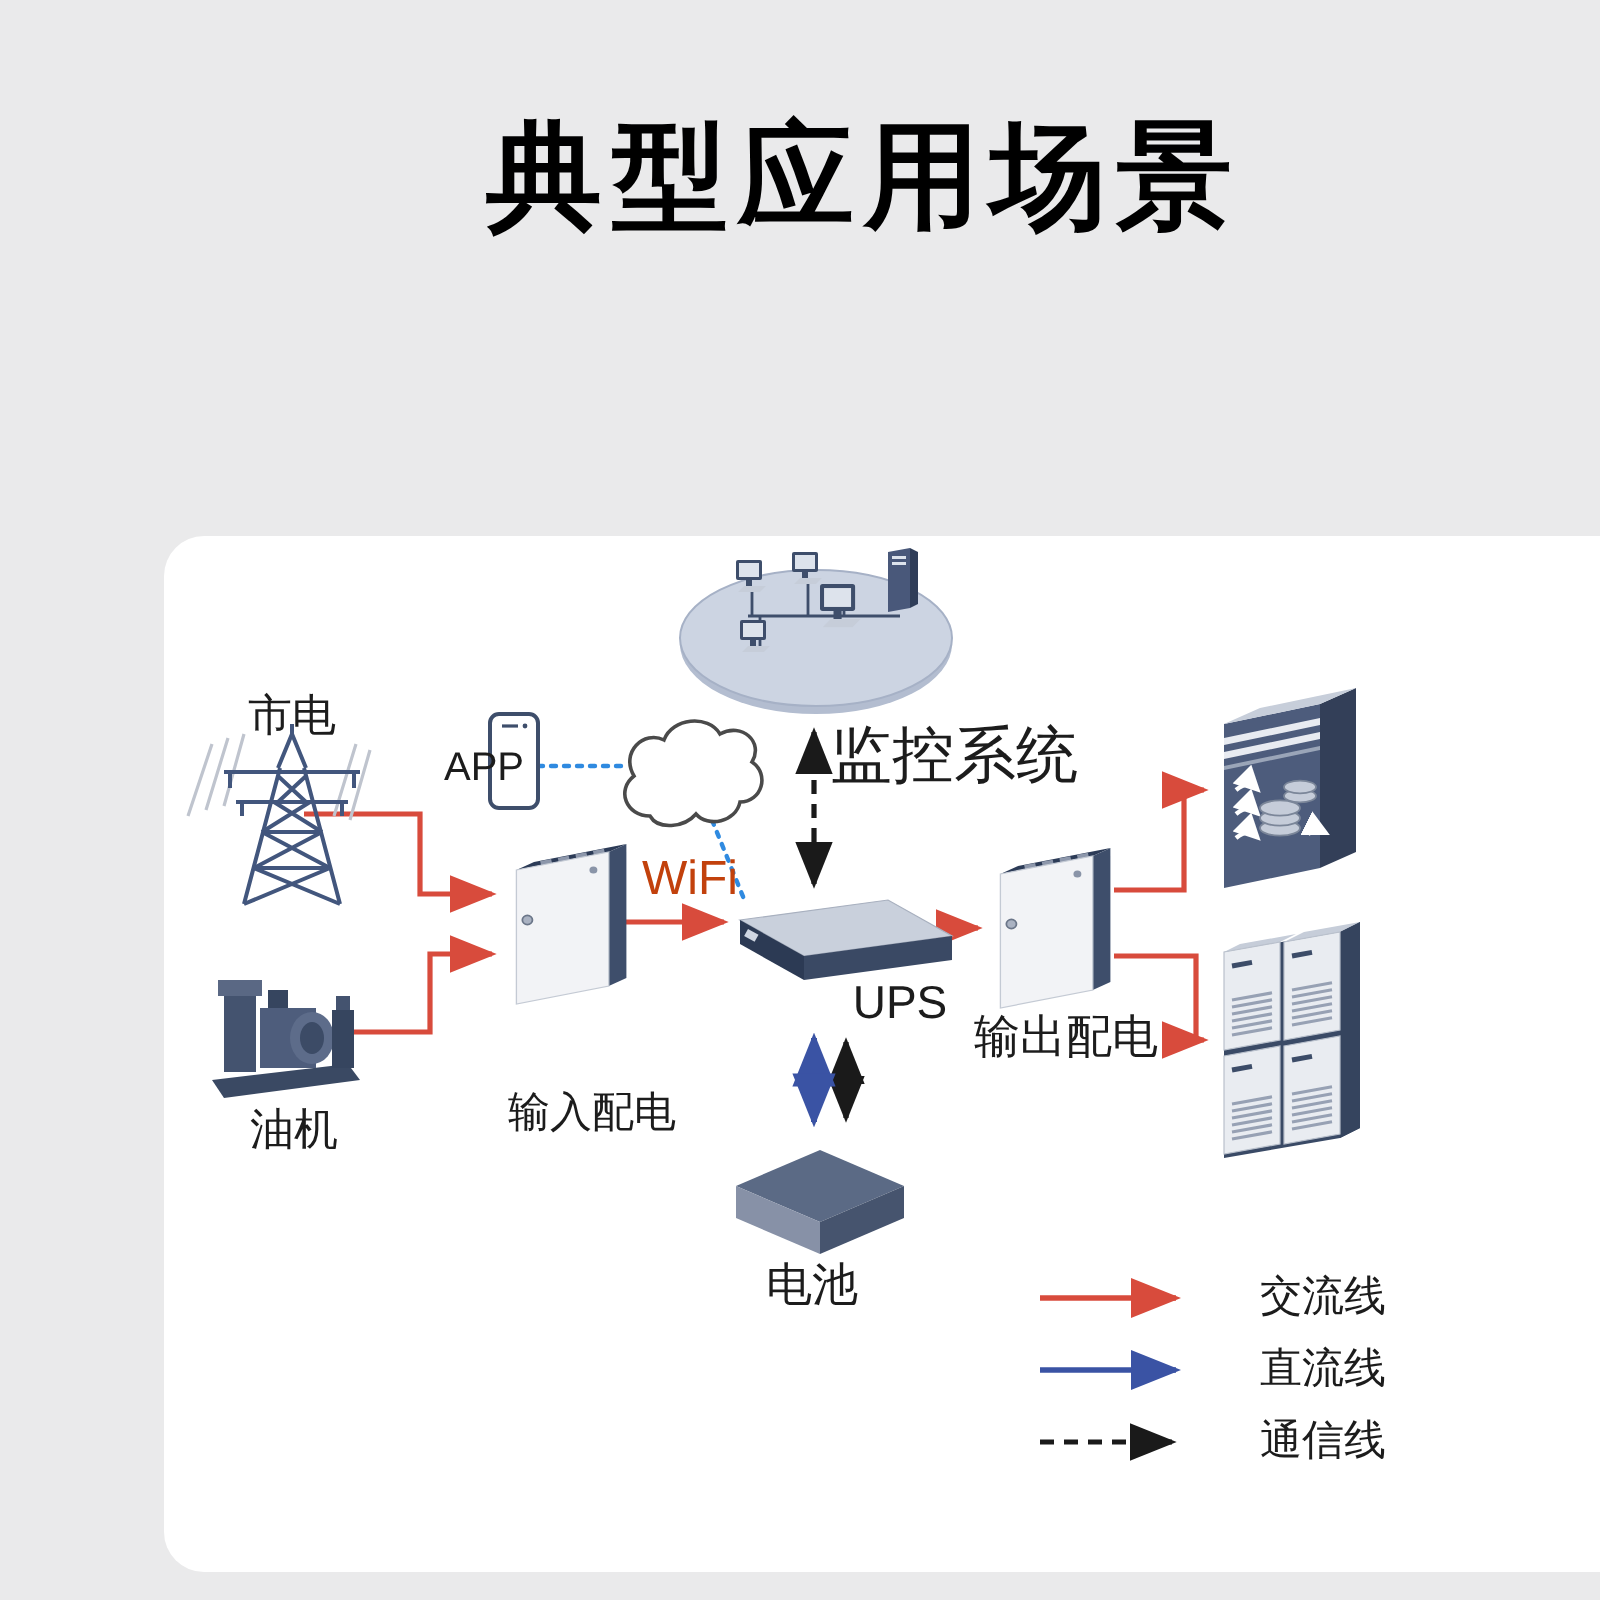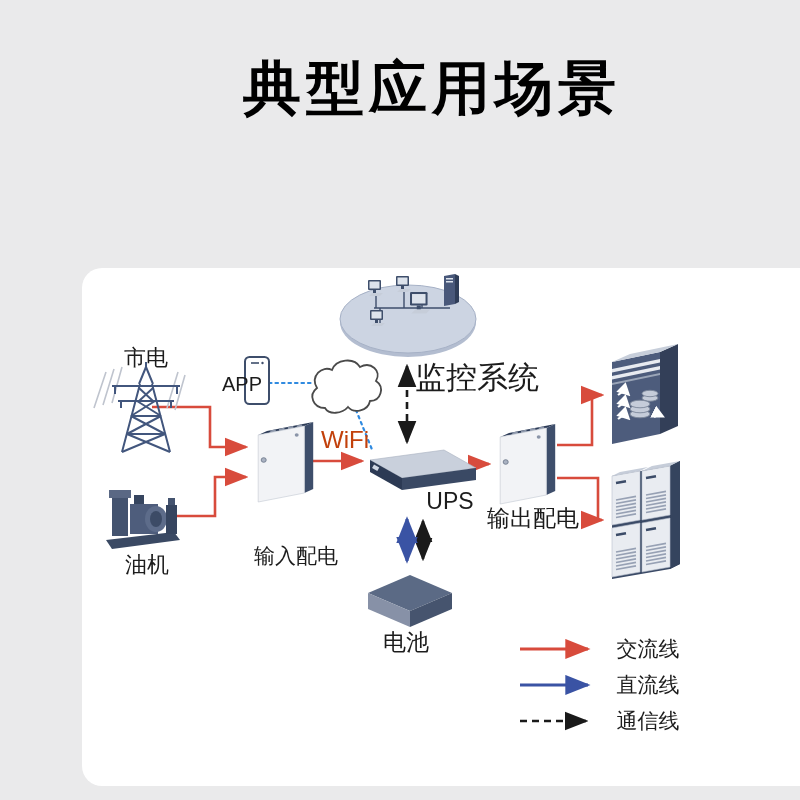--- a/index.html
+++ b/index.html
@@ -17,21 +17,21 @@
   .lbl-gen{left:35px;top:282px;width:60px;font-size:22px;}
   .lbl-app{left:130px;top:66px;width:60px;font-size:20px;margin-top:39px;}
   .lbl-wifi{left:232px;top:110px;width:62px;font-size:24px;color:#c2410c;margin-top:48px;}
   .lbl-mon{left:333px;top:89px;width:100px;font-size:31px;}
   .lbl-in{left:164px;top:238px;width:100px;font-size:21px;margin-top:36px;}
   .lbl-ups{left:338px;top:220px;width:60px;font-size:23px;}
   .lbl-out{left:401px;top:235px;width:100px;font-size:23px;}
   .lbl-l1{left:504px;top:56px;width:110px;font-size:21px;}
   .lbl-l2{left:504px;top:318px;width:110px;font-size:21px;}
   .lbl-bat{left:294px;top:359px;width:60px;font-size:23px;font-family:Liberation Serif, serif;}
-  .lbl-leg{text-align:center;left:521px;width:90px;font-size:21px;line-height:24px;}
+  .lbl-leg{text-align:right;left:521px;width:90px;font-size:21px;line-height:24px;}
   .lbl-leg.r1{top:369px;} .lbl-leg.r2{top:405px;} .lbl-leg.r3{top:441px;}
 </style>
 </head>
 <body>
 
 <div class="stage">
   <div class="title">典型应用场景</div>
   <div class="desc">
   </div>
 

